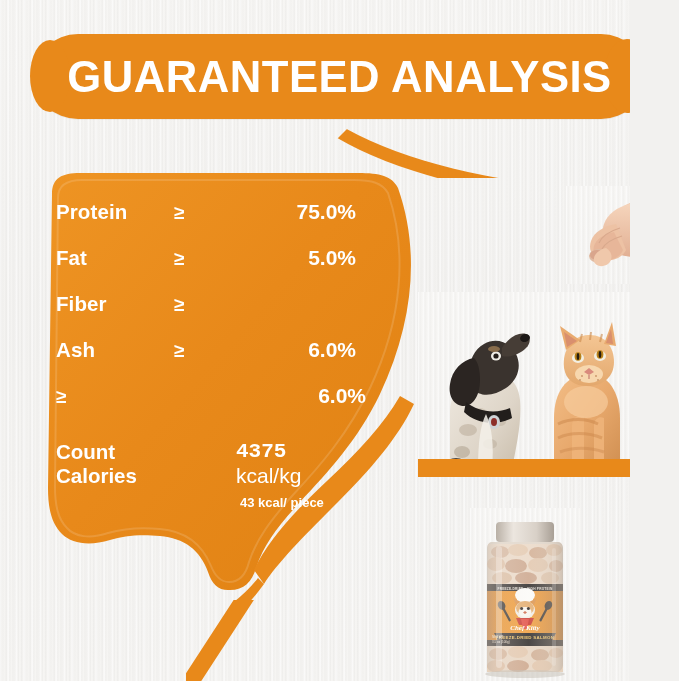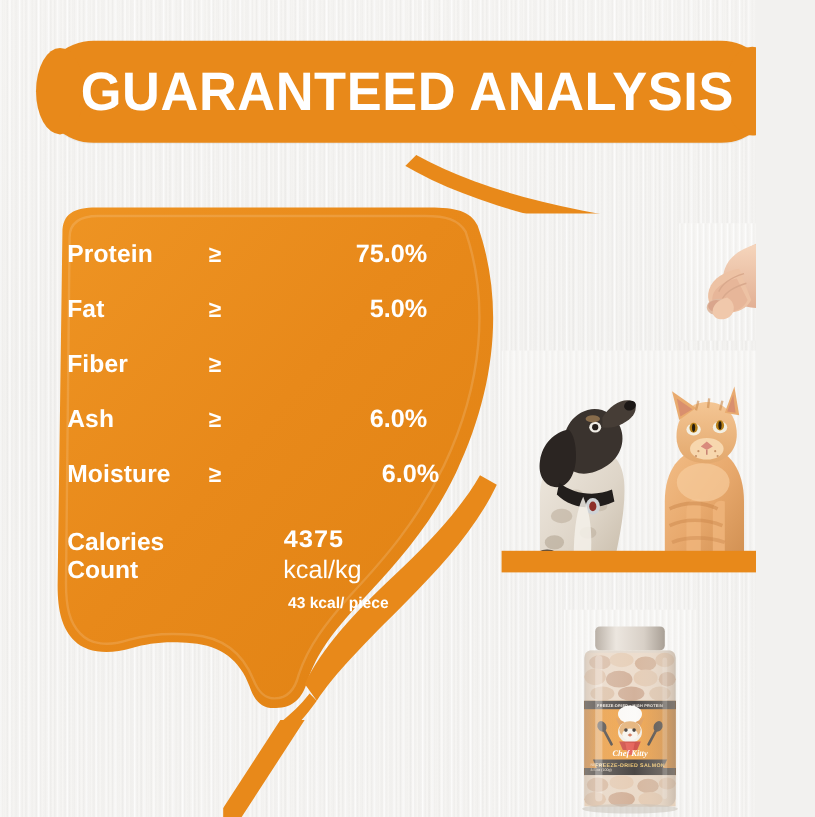--- a/index.html
+++ b/index.html
@@ -295,29 +295,28 @@
       <div class="nop">≥</div>
     </div>
 
     <div class="nrow">
       <div class="nlabel">Ash</div>
       <div class="nop">≥</div>
       <div class="nval">6.0%</div>
     </div>
 
     <div class="nrow">
-      <div class="nlabel">Moisture</div>
       <div class="nop">≥</div>
       <div class="nval shift">6.0%</div>
     </div>
 
     <div id="calories">
       <div id="cal-label">
+        <div>Count</div>
         <div>Calories</div>
-        <div>Count</div>
       </div>
       <div id="cal-value-wrap">
         <div id="cal-value">4375</div>
         <div id="cal-unit">kcal/kg</div>
         <div id="cal-piece">43 kcal/ piece</div>
       </div>
     </div>
 
   </div>
 

